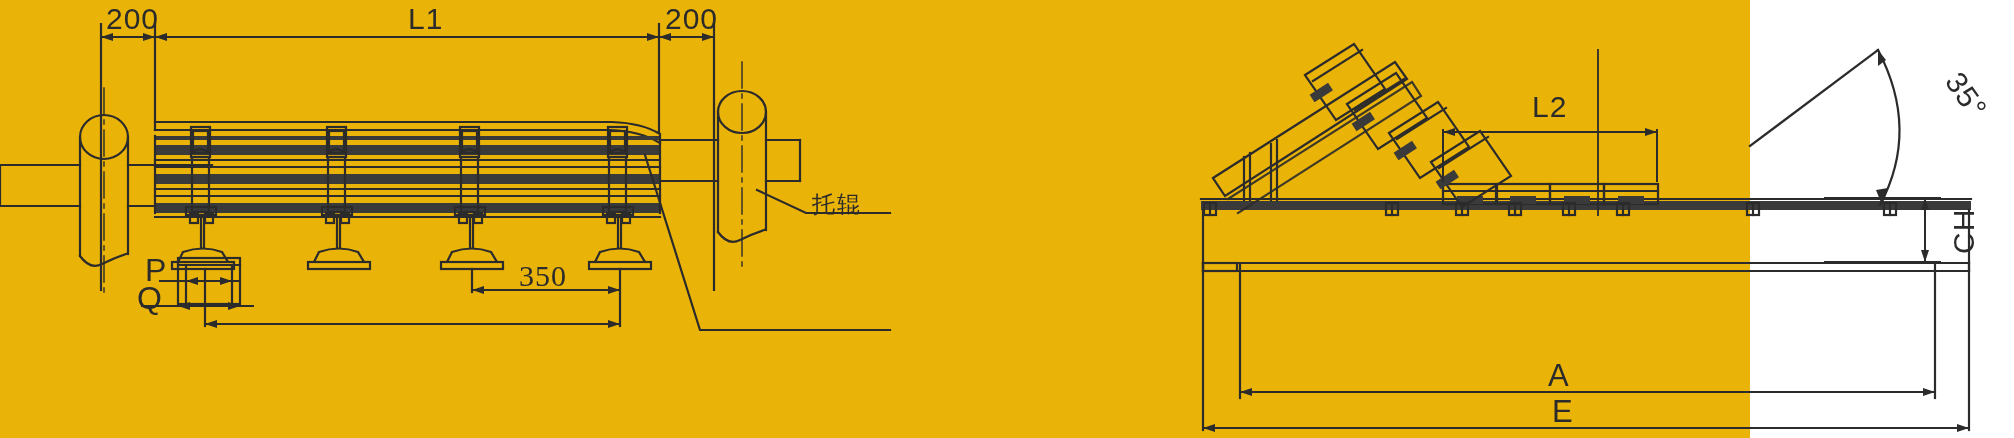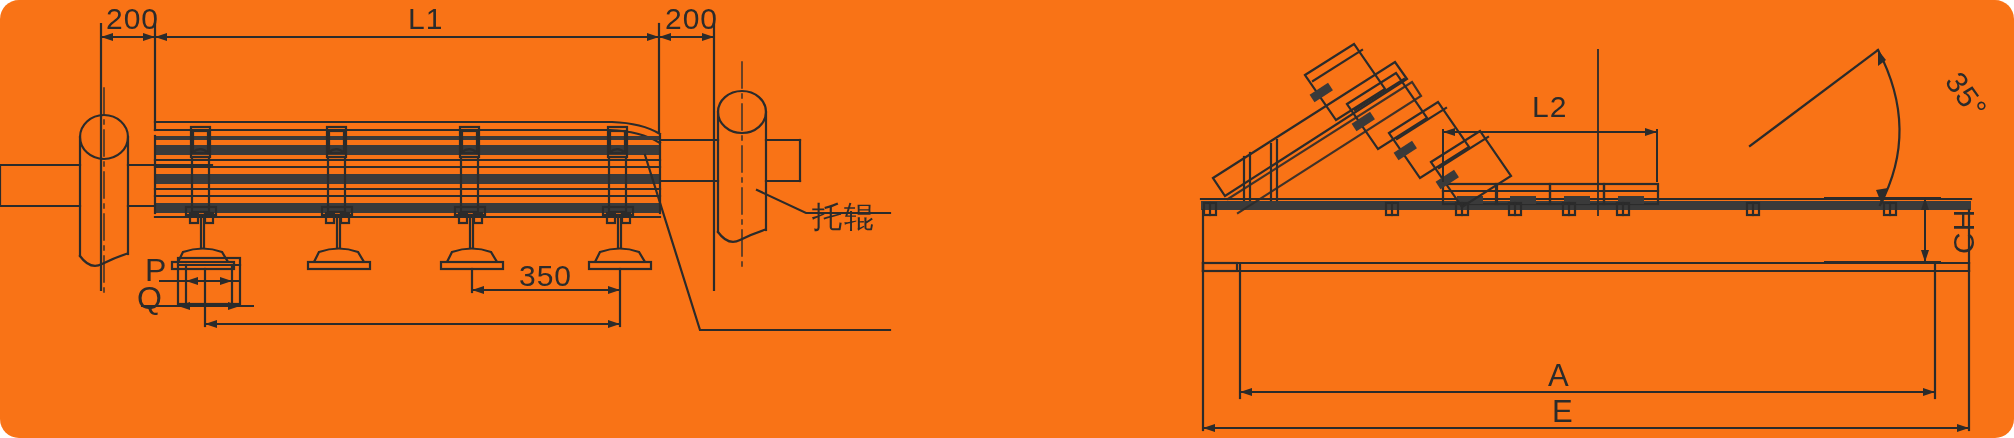--- a/index.html
+++ b/index.html
@@ -1,21 +1,21 @@
 <!DOCTYPE html>
 <html><head>
 <meta charset="utf-8">
 <style>
   html,body{margin:0;padding:0;background:#ffffff;}
   body{width:2014px;height:438px;overflow:hidden;font-family:"Liberation Sans",sans-serif;}
-  #stage{position:relative;width:2014px;height:438px;background:#f97316;border-radius:19px;}
+  #stage{position:relative;width:1750px;height:438px;background:#eab308;}
   svg.layer{position:absolute;left:0;top:0;width:2014px;height:438px;}
   .lbl{position:absolute;color:#2b2b2b;font-family:"Liberation Sans",sans-serif;white-space:nowrap;}
   .dimtxt{font-size:30px;letter-spacing:1px;}
-  .cntxt{font-size:30px;font-family:"DejaVu Sans",sans-serif;letter-spacing:2px;margin-top:8px;}
+  .cntxt{font-size:23px;font-family:"DejaVu Sans",sans-serif;letter-spacing:2px;}
   .rot90{transform:rotate(-90deg);transform-origin:left top;}
   .rot35{transform:rotate(55deg);transform-origin:left top;}
 </style>
 </head>
 <body>
 
 <div id="stage">
 
   <svg class="layer" viewBox="0 0 2014 438" preserveAspectRatio="none">
     <g fill="none" stroke="#2b2b2b" stroke-width="2.2" stroke-linecap="square">
@@ -366,21 +366,21 @@
 
     </g>
   </svg>
 
   <div class="lbl dimtxt" style="left:106px;top:2px;">200</div>
 
   <div class="lbl dimtxt" style="left:408px;top:2px;">L1</div>
 
   <div class="lbl dimtxt" style="left:665px;top:2px;">200</div>
 
-  <div class="lbl dimtxt" style="left:519px;top:259px;">350</div>
+  <div class="lbl dimtxt" style="left:519px;top:259px;font-family:Liberation Serif, serif;">350</div>
 
 
   <div class="lbl dimtxt" style="left:145px;top:252px;font-size:32px;">P</div>
 
   <div class="lbl dimtxt" style="left:137px;top:280px;font-size:32px;">Q</div>
 
   <div class="lbl cntxt" style="left:812px;top:189px;">托辊</div>
 
 
   <div class="lbl dimtxt" style="left:1532px;top:90px;">L2</div>

